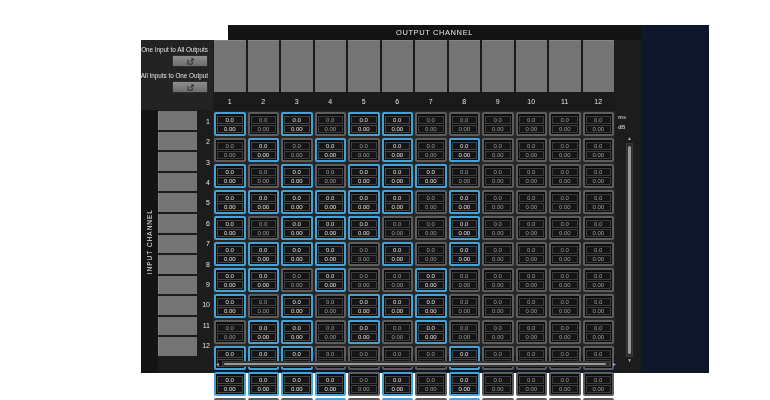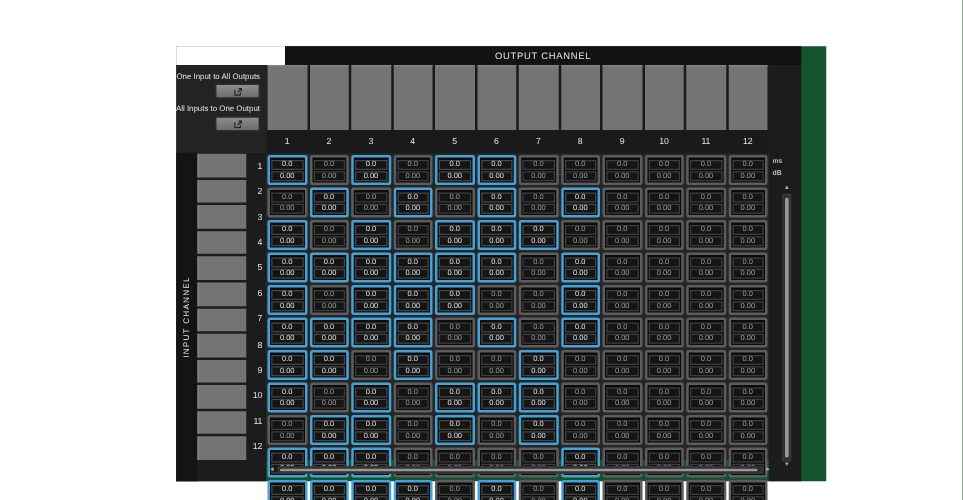--- a/index.html
+++ b/index.html
@@ -1,17 +1,17 @@
 <!DOCTYPE html>
 <html><head>
 <meta charset="utf-8">
 <style>
   html,body{margin:0;padding:0;}
   body{width:770px;height:400px;background:#ffffff;font-family:"Liberation Sans",sans-serif;position:relative;overflow:hidden;}
-  .window{position:absolute;left:141px;top:25px;width:520px;height:348px;background:#14532d;margin-top:12px;}
+  .window{position:absolute;left:141px;top:25px;width:568px;height:348px;background:#0f172a;}
   .window *{box-sizing:border-box;}
   .white-corner{position:absolute;left:0;top:0;width:87px;height:15px;background:#ffffff;}
   .output-bar{position:absolute;left:87px;top:0;width:413px;height:15px;background:#131313;color:#e8e8e8;
     font-size:7.5px;letter-spacing:.6px;display:flex;align-items:center;justify-content:center;}
   .left-panel{position:absolute;left:0;top:15px;width:72px;height:70px;background:#232323;
     display:flex;flex-direction:column;align-items:flex-end;padding:4px 5px 0 0;}
   .action-label{font-size:6.3px;color:#e3e3e3;text-align:right;white-space:nowrap;margin-top:2px;}
   .action-btn{width:36px;height:12px;margin:2px 0 3px 0;background:linear-gradient(#8d8d8d,#6d6d6d);
     border:1px solid #2d2d2d;border-radius:1px;display:flex;align-items:center;justify-content:center;cursor:pointer;}
   .launch-ic{width:7px;height:7px;display:block;}

